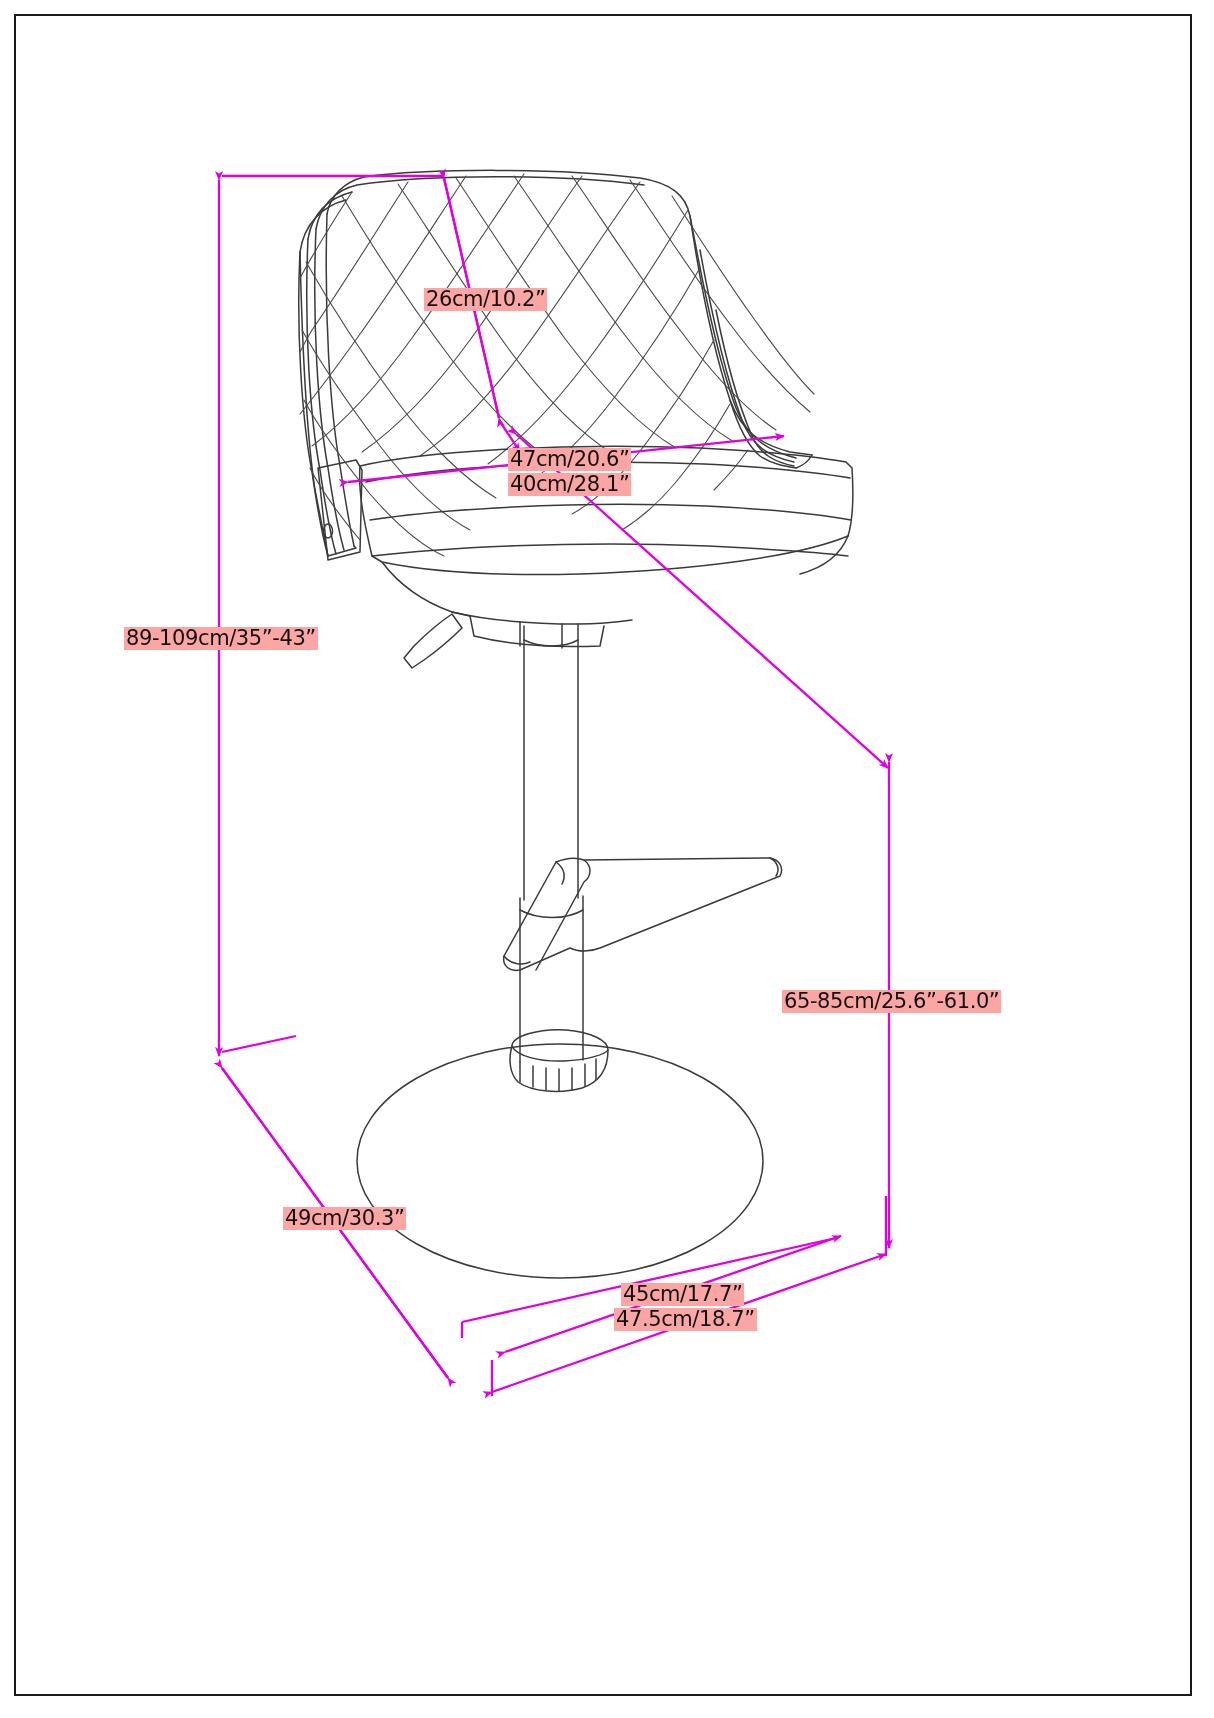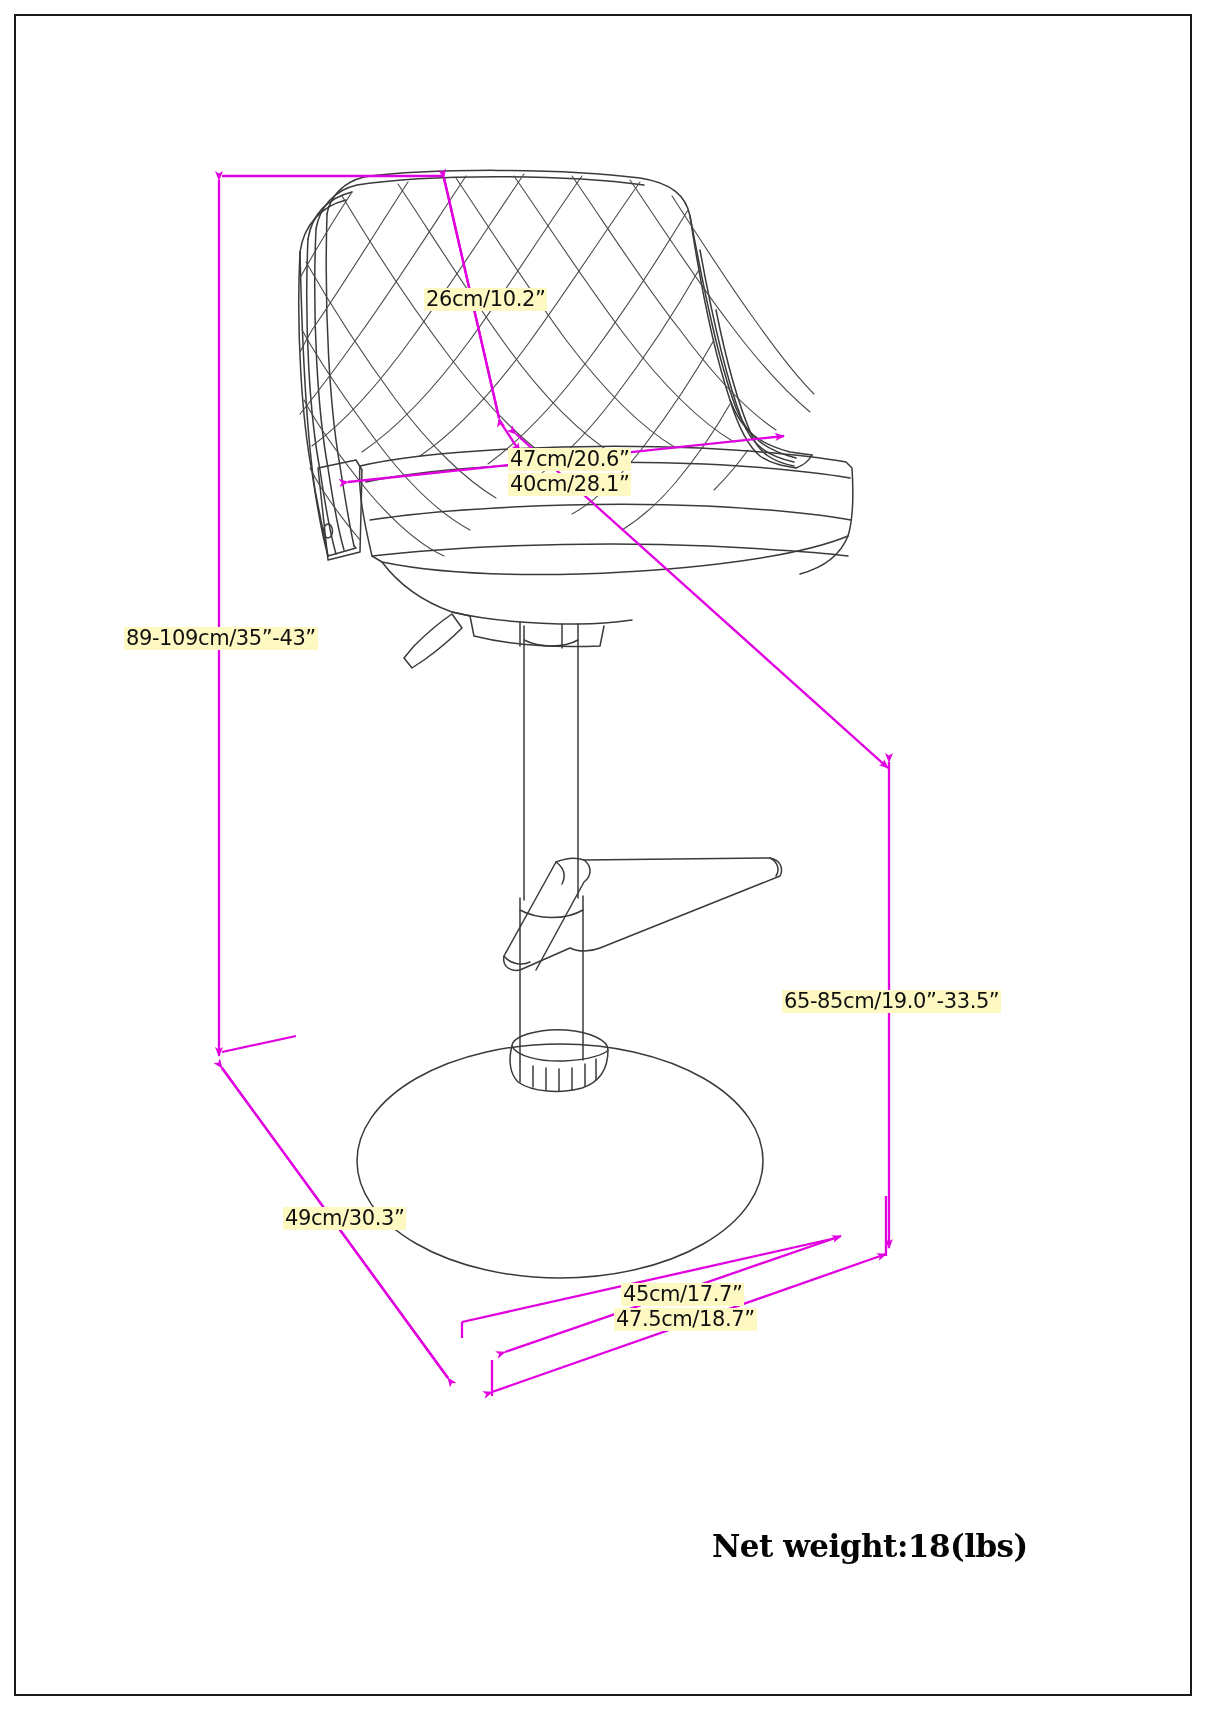--- a/index.html
+++ b/index.html
@@ -35,21 +35,21 @@
     width: 1214px;
     height: 1718px;
   }
   .dim-label {
     position: absolute;
     font-family: "DejaVu Sans", sans-serif;
     font-size: 21px;
     letter-spacing: -0.4px;
     color: #111111;
     white-space: nowrap;
-    background: #fef9c3;
+    background: #fca5a5;
     padding: 0 2px;
     line-height: 1.1;
   }
   #net-weight {
     position: absolute;
     left: 712px;
     top: 1528px;
     font-family: "DejaVu Serif", serif;
     font-weight: bold;
     font-size: 31px;
@@ -247,23 +247,22 @@
   </svg>
 
   <div class="dim-label" style="left:424px; top:288px;">26cm/10.2”</div>
 
   <div class="dim-label" style="left:508px; top:448px;">47cm/20.6”</div>
 
   <div class="dim-label" style="left:508px; top:473px;">40cm/28.1”</div>
 
   <div class="dim-label" style="left:124px; top:627px;">89-109cm/35”-43”</div>
 
-  <div class="dim-label" style="left:782px; top:990px;">65-85cm/19.0”-33.5”</div>
+  <div class="dim-label" style="left:782px; top:990px;">65-85cm/25.6”-61.0”</div>
 
   <div class="dim-label" style="left:283px; top:1207px;">49cm/30.3”</div>
 
   <div class="dim-label" style="left:621px; top:1283px;">45cm/17.7”</div>
 
   <div class="dim-label" style="left:614px; top:1308px;">47.5cm/18.7”</div>
 
-  <div id="net-weight">Net weight:18(lbs)</div>
 
 </div>
 
 </body></html>

